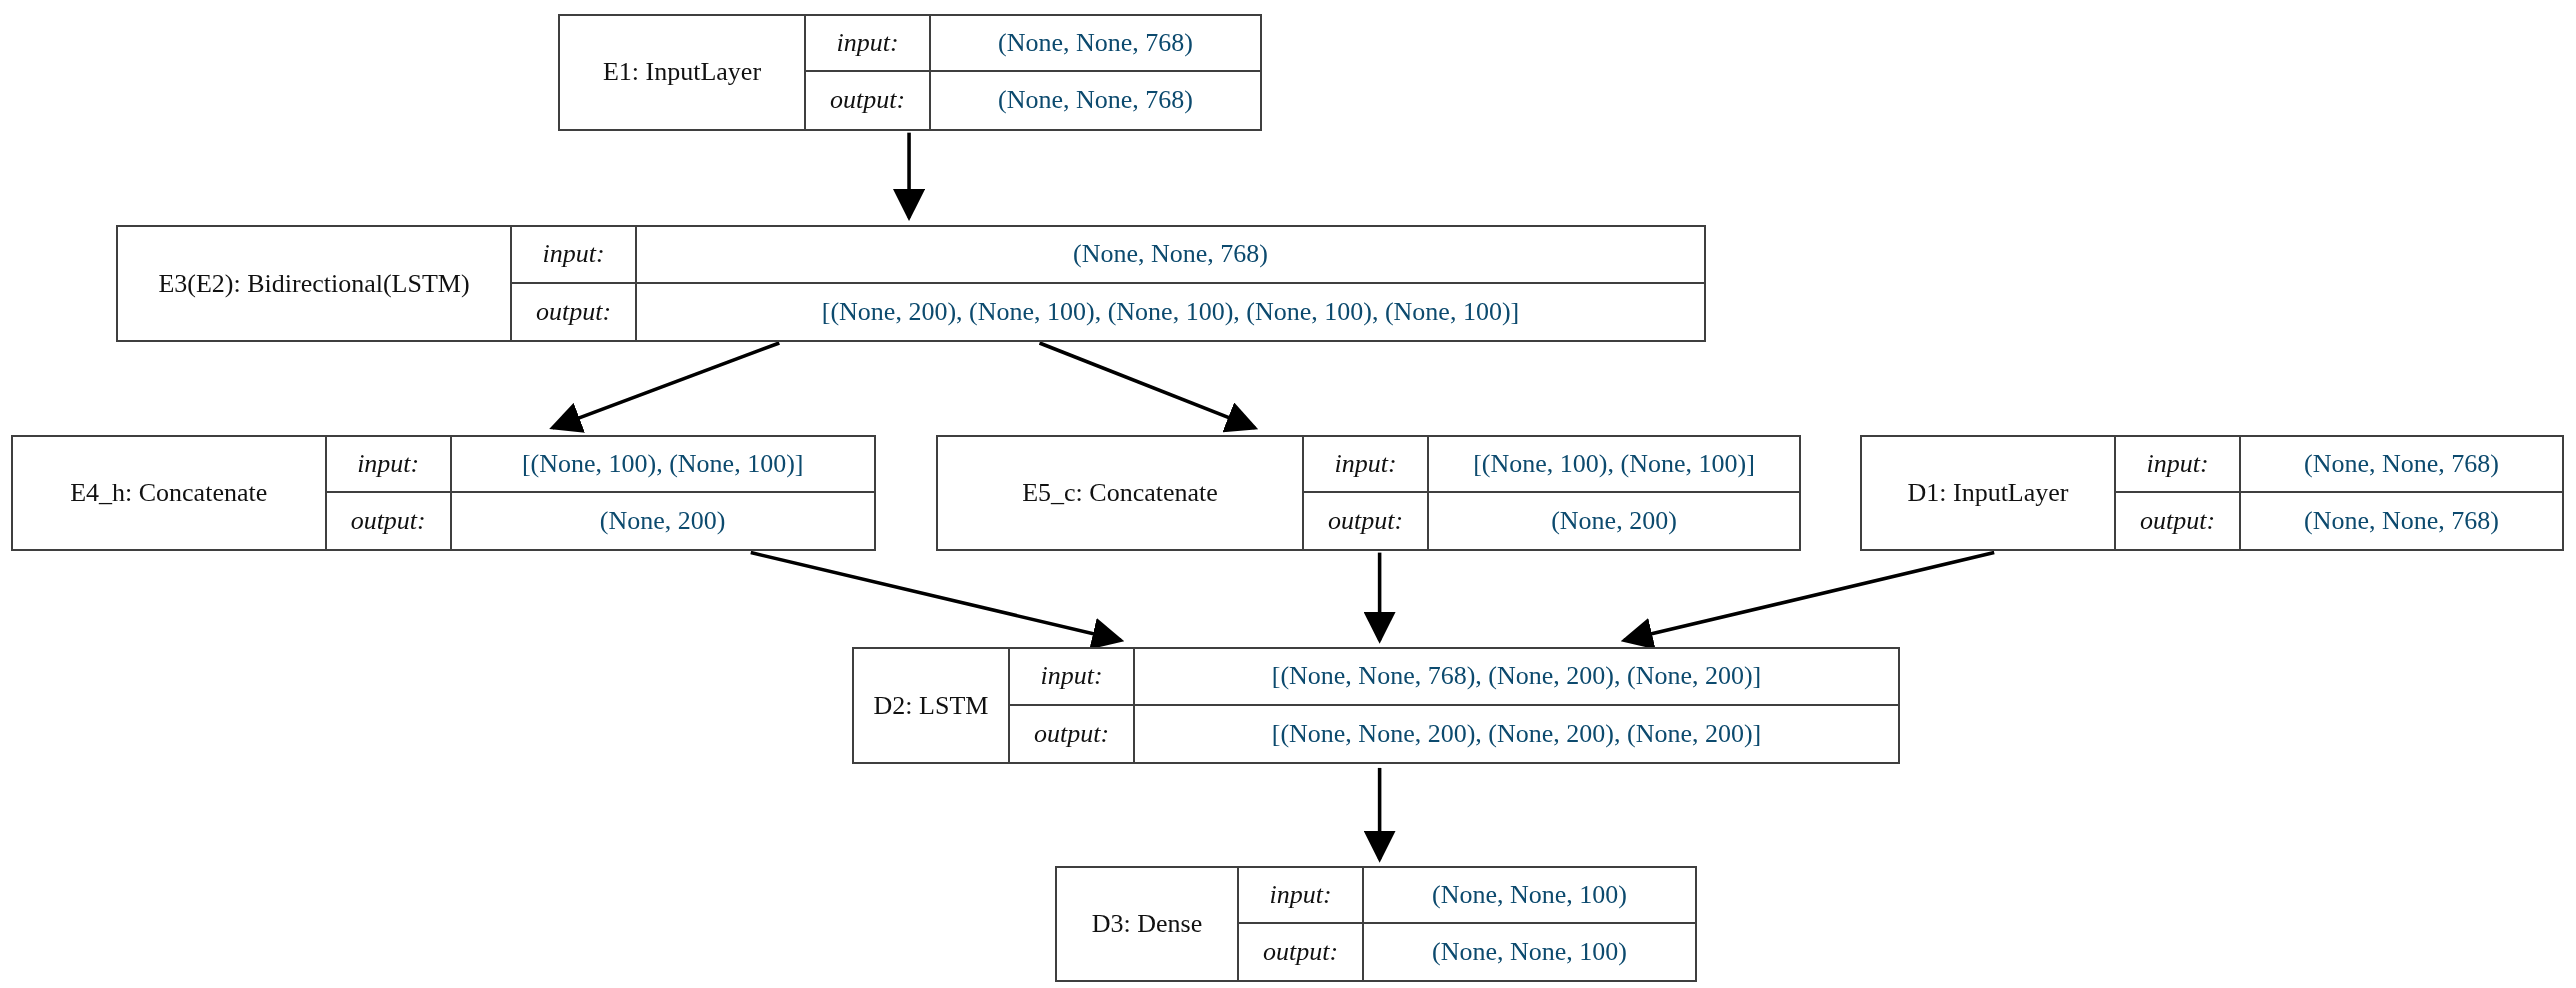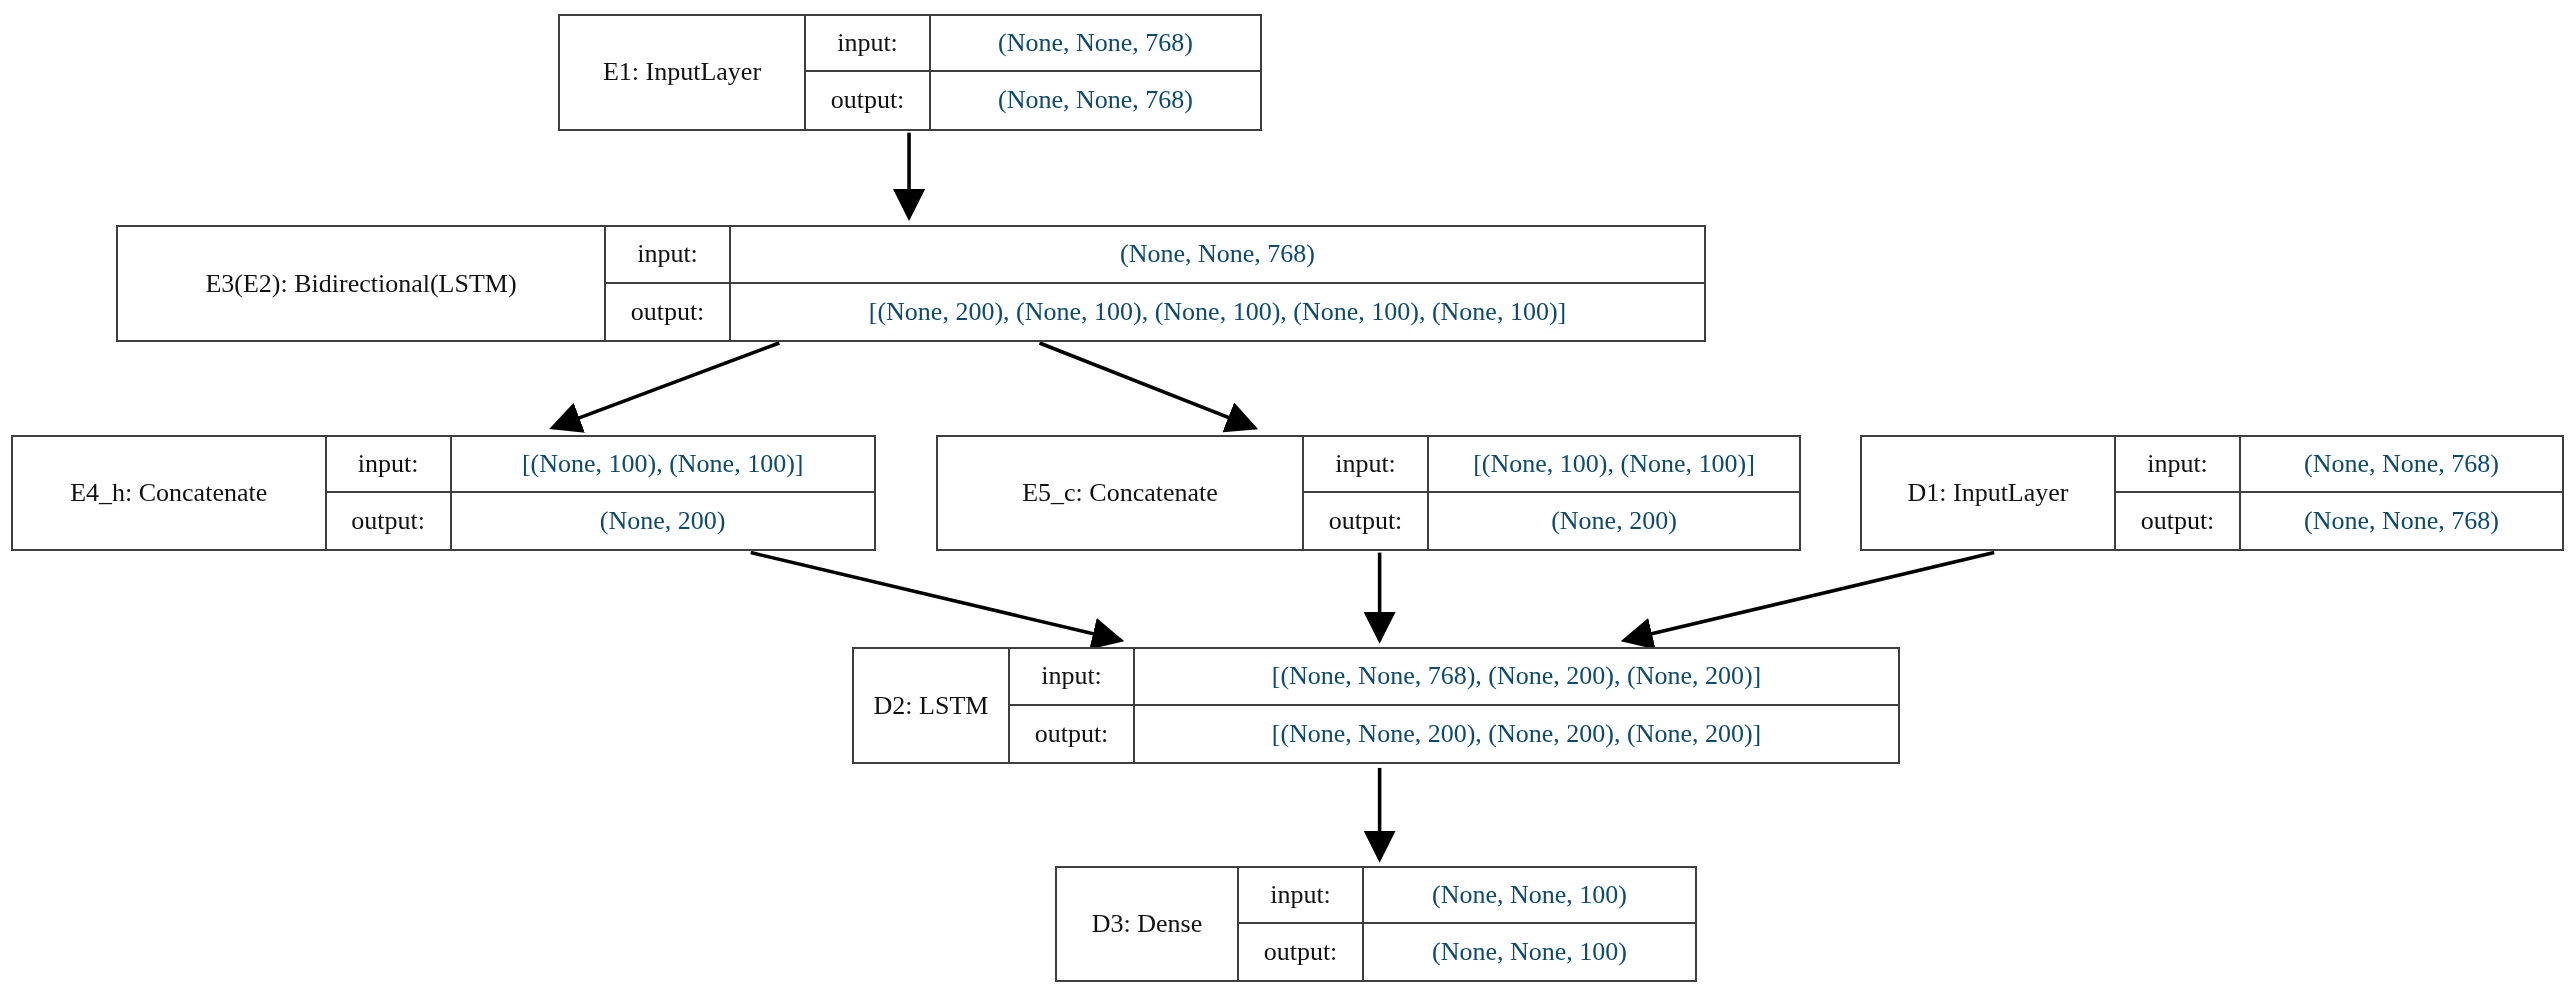--- a/index.html
+++ b/index.html
@@ -56,20 +56,21 @@
   .io-label {
     box-sizing: border-box;
     display: flex;
     align-items: center;
     justify-content: center;
     font-size: 26px;
     color: #111111;
     white-space: nowrap;
     padding: 0 10px;
     border-right: 2.1px solid #3f3f3f;
+    font-style: italic;
   }
   .io-value {
     box-sizing: border-box;
     display: flex;
     align-items: center;
     justify-content: center;
     flex: 1 1 auto;
     font-size: 26px;
     color: #0c4a6e;
     white-space: nowrap;
@@ -119,21 +120,21 @@
         <div class="io-value">(None, None, 768)</div>
       </div>
       <div class="io-row">
         <div class="io-label" style="width:125px;">output:</div>
         <div class="io-value">(None, None, 768)</div>
       </div>
     </div>
   </div>
 
   <div class="node" style="left:116px; top:225px; width:1590px; height:117px;">
-    <div class="node-name" style="width:488px;">E3(E2): Bidirectional(LSTM)</div>
+    <div class="node-name" style="width:394px;">E3(E2): Bidirectional(LSTM)</div>
     <div class="node-io">
       <div class="io-row first">
         <div class="io-label" style="width:125px;">input:</div>
         <div class="io-value">(None, None, 768)</div>
       </div>
       <div class="io-row">
         <div class="io-label" style="width:125px;">output:</div>
         <div class="io-value">[(None, 200), (None, 100), (None, 100), (None, 100), (None, 100)]</div>
       </div>
     </div>

